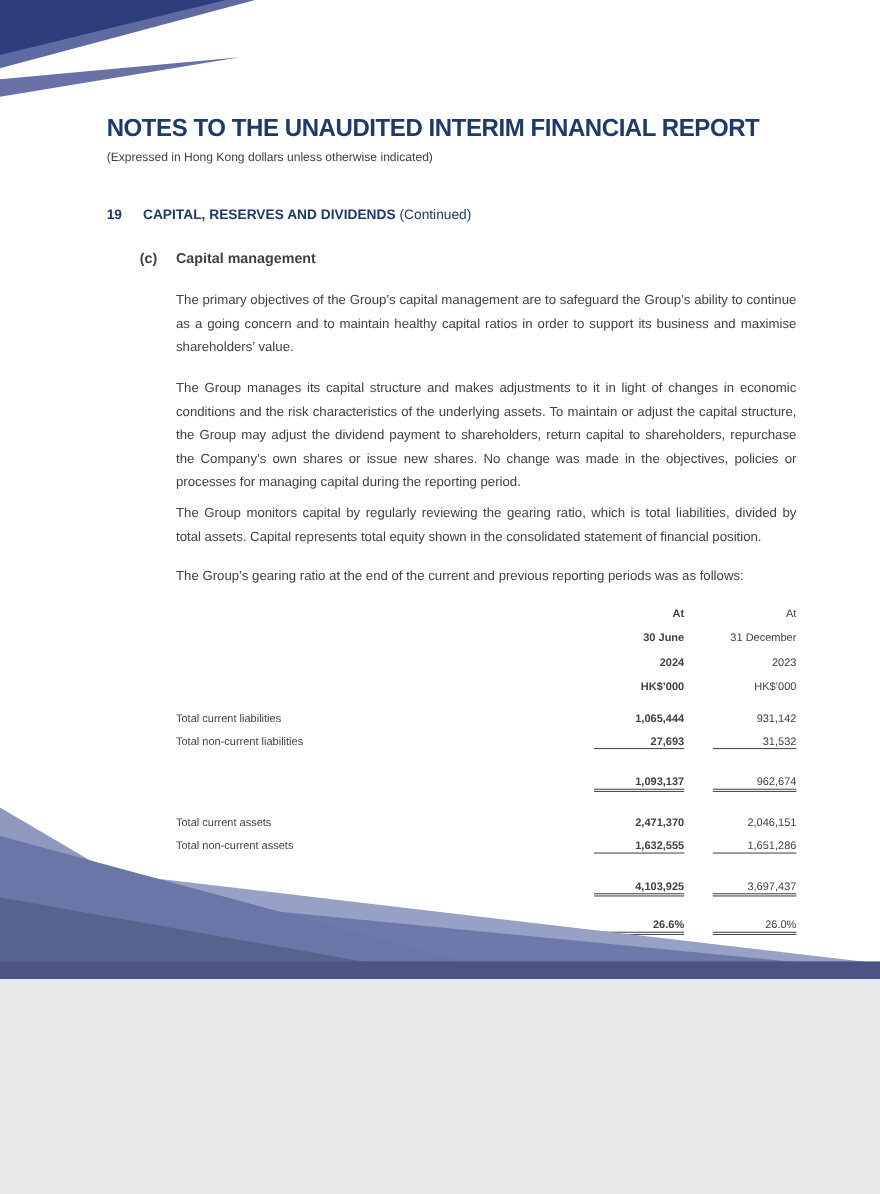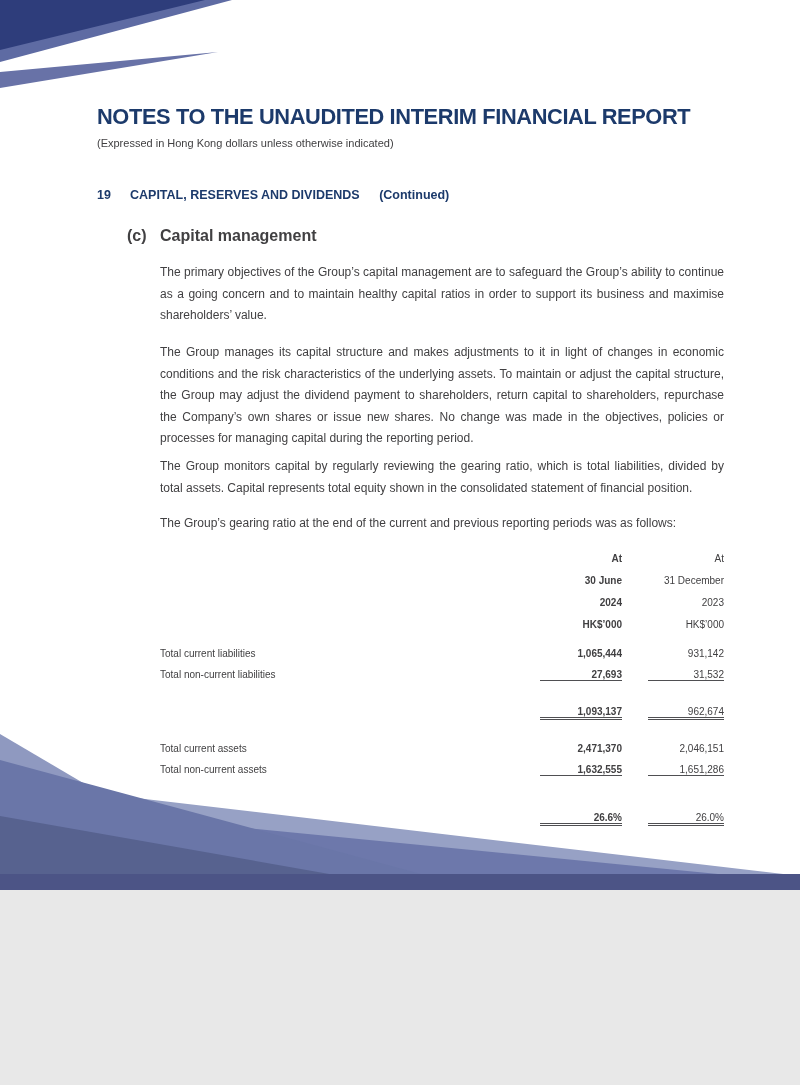--- a/index.html
+++ b/index.html
@@ -15,22 +15,22 @@
   .content { position:absolute; left:97px; top:0; width:627px; }
   .doc-title {
     position:absolute; top:104px; left:0; width:627px;
     font-size:22.5px; font-weight:bold; letter-spacing:-0.4px;
     color:#1c3a6b; white-space:nowrap;
     transform:scaleX(0.97); transform-origin:left center;
   }
   .doc-subtitle { position:absolute; top:137px; left:0; font-size:11px; color:#414042;text-align:right; }
   .section-line { position:absolute; top:188px; left:0; font-size:12.5px; font-weight:bold; color:#1c3a6b; }
   .section-num  { display:inline-block; width:33px; }
-  .section-cont { font-weight:bold;margin-left:16px; }
-  .subsection-line { position:absolute; top:227px; left:30px; font-size:16px; font-weight:bold; color:#414042; }
+  .section-cont { font-weight:normal; }
+  .subsection-line { position:absolute; top:227px; left:30px; font-size:13px; font-weight:bold; color:#414042; }
   .subsection-letter { display:inline-block; width:33px; }
   .para {
     position:absolute; left:63px; width:564px;
     font-size:12px; line-height:21.5px; text-align:justify; color:#414042;
   }
   .p1 { top:262px; } .p2 { top:342px; } .p3 { top:456px; } .p4 { top:513px; text-align:left; }
   
   .fintable { position:absolute; left:63px; top:548px; width:564px; font-size:10px; }
   .trow { display:flex; align-items:flex-start; height:21px; }
   .tlabel { flex:1; }
@@ -137,20 +137,25 @@
       </div>
 
       <div class="trow">
         <div class="tlabel">Total non-current assets</div>
         <div class="tc1 uline">1,632,555</div>
         <div class="tc2 uline">1,651,286</div>
       </div>
 
       <div class="sp16"></div>
 
+      <div class="trow total">
+        <div class="tlabel"></div>
+        <div class="tc1 dline">4,103,925</div>
+        <div class="tc2 dline">3,697,437</div>
+      </div>
 
       <div class="sp11"></div>
 
       <div class="trow total">
         <div class="tlabel">Gearing ratio</div>
         <div class="tc1 dline">26.6%</div>
         <div class="tc2 dline">26.0%</div>
       </div>
 
     </div>

